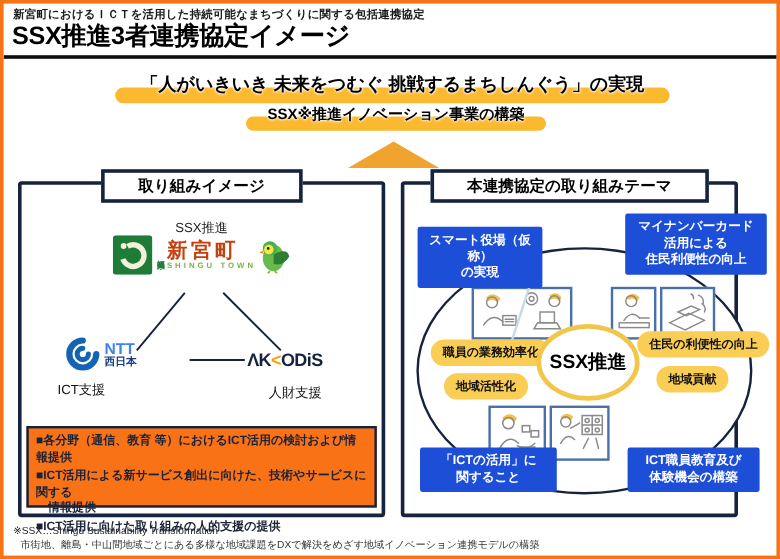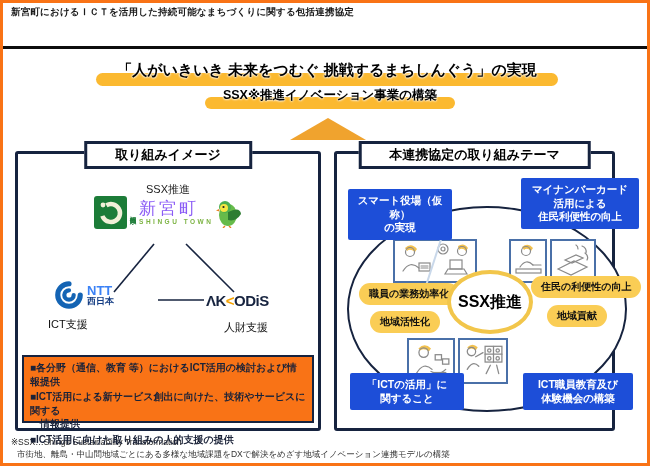--- a/index.html
+++ b/index.html
@@ -31,21 +31,21 @@
   .panel.left{left:12px;width:306px;}
   .panel.right{left:331px;width:281px;}
   .tab{position:absolute;top:-13px;left:50%;transform:translateX(-50%);background:#fff;border:3px solid #16233F;
        padding:2px 28px;font-size:13px;font-weight:900;color:#000;white-space:nowrap;z-index:6;}
 
   
   .ssx-small{position:absolute;left:0;top:28px;width:100%;text-align:center;font-size:11px;color:#222;z-index:2;}
   .town-row{position:absolute;left:0;top:42px;width:100%;display:flex;justify-content:center;align-items:center;gap:3px;z-index:2;}
   .emblem{width:33px;height:33px;}
   .pref{writing-mode:vertical-rl;font-size:6.5px;font-weight:bold;color:#1C7C38;line-height:1;letter-spacing:1px;}
-  .town-name{font-size:17px;font-weight:400;color:#8b5cf6;letter-spacing:3px;line-height:1.05;}
+  .town-name{font-size:17px;font-weight:700;color:#c2410c;letter-spacing:3px;line-height:1.05;}
   .town-romaji{font-size:6.5px;font-weight:bold;color:#7CB342;letter-spacing:2.5px;}
   .connect{position:absolute;left:0;top:0;width:300px;height:274px;z-index:1;}
   .ntt{position:absolute;left:36px;top:126px;display:flex;align-items:center;gap:3px;z-index:2;}
   .ntt-ring{width:30px;height:30px;}
   .ntt-name{font-size:13px;font-weight:700;color:#3b82f6;line-height:1;}
   .ntt-region{font-size:9px;font-weight:900;color:#123B82;line-height:1.1;}
   .akkodis{position:absolute;left:188px;top:138px;font-size:15px;font-weight:900;color:#16233F;letter-spacing:-0.5px;z-index:2;}
   .ak-orange{color:#F5A200;}
   .role{position:absolute;font-size:11px;color:#111;z-index:2;}
   .role-ict{left:30px;top:163px;}
@@ -88,20 +88,21 @@
 
   .doodle{stroke:#8a8a8a;stroke-width:1.2;fill:none;stroke-linecap:round;}
   .hair{fill:#F2C14E;stroke:none;}
 </style>
 </head>
 <body>
 
 <div class="page">
 
   <div class="hdr-sub">新宮町におけるＩＣＴを活用した持続可能なまちづくりに関する包括連携協定</div>
+  <div class="hdr-title">SSX推進3者連携協定イメージ</div>
   <div class="hdr-rule"></div>
 
   <div class="banner b1">
     <div class="bar"></div>
     <div class="btxt">「人がいきいき 未来をつむぐ 挑戦するまちしんぐう」の実現</div>
   </div>
   <div class="banner b2">
     <div class="bar"></div>
     <div class="btxt">SSX※推進イノベーション事業の構築</div>
   </div>

